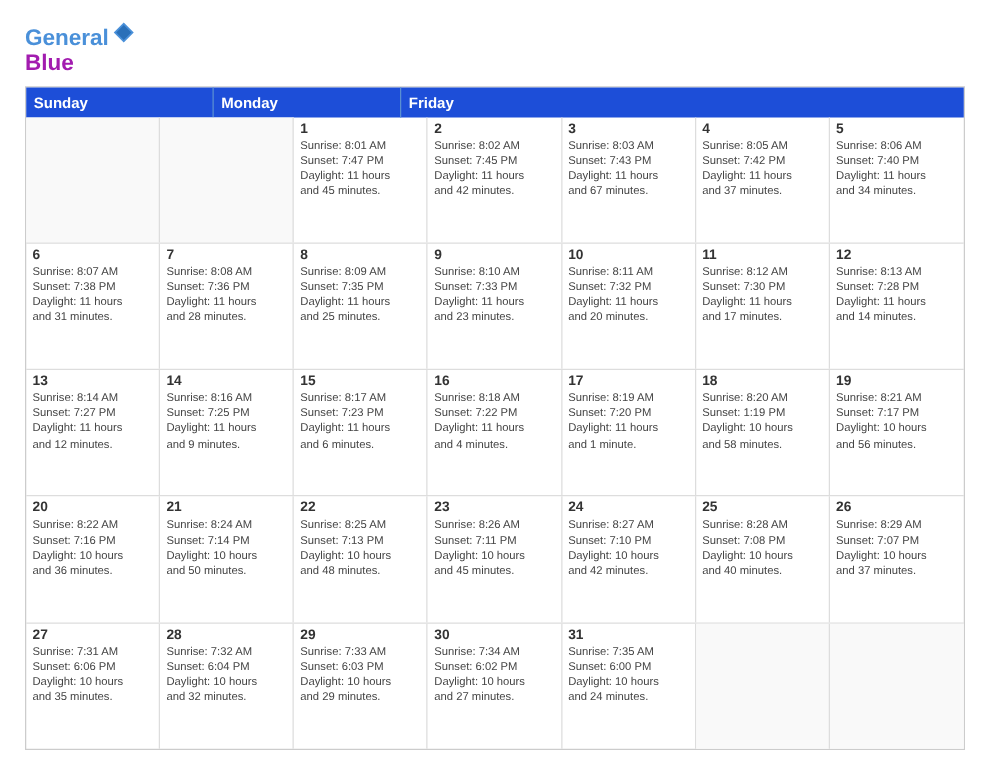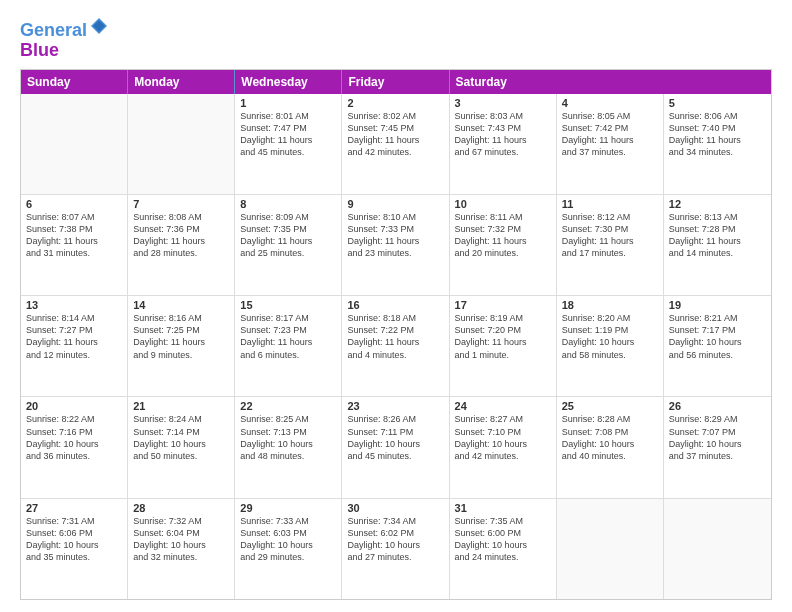--- a/index.html
+++ b/index.html
@@ -56,22 +56,22 @@
       margin-top: 2px;
     }
     .calendar {
       flex: 1;
       display: flex;
       flex-direction: column;
       border: 1px solid #ccc;
     }
     .cal-header {
       display: grid;
-      grid-template-columns: repeat(7, 1fr);
-      background: #a21caf;
+      grid-template-columns: repeat(5, 1fr);
+      background: #1d4ed8;
     }
     .cal-header-cell {
       color: #fff;
       font-size: 12px;
       font-weight: bold;
       padding: 5px 6px;
       border-right: 1px solid #5a8fd1;
     }
     .cal-header-cell:last-child { border-right: none; }
     .cal-body {
@@ -129,23 +129,21 @@
     <div class="title-area">
       <div class="month-title"></div>
       <div class="location"></div>
     </div>
   </div>
 
   <div class="calendar">
     <div class="cal-header" id="cal-header-row">
         <div class="cal-header-cell">Sunday</div>
         <div class="cal-header-cell">Monday</div>
-        <div class="cal-header-cell">Wednesday</div>
         <div class="cal-header-cell">Friday</div>
-        <div class="cal-header-cell">Saturday</div>
       </div>
     <div class="cal-body" id="cal-body">
         <div class="cal-row">
           <div class="cal-cell empty"></div>
           <div class="cal-cell empty"></div>
           <div class="cal-cell">
             <span class="day-num">1</span>
             <span class="cell-line">Sunrise: 8:01 AM</span>
             <span class="cell-line">Sunset: 7:47 PM</span>
             <span class="cell-line">Daylight: 11 hours</span>

